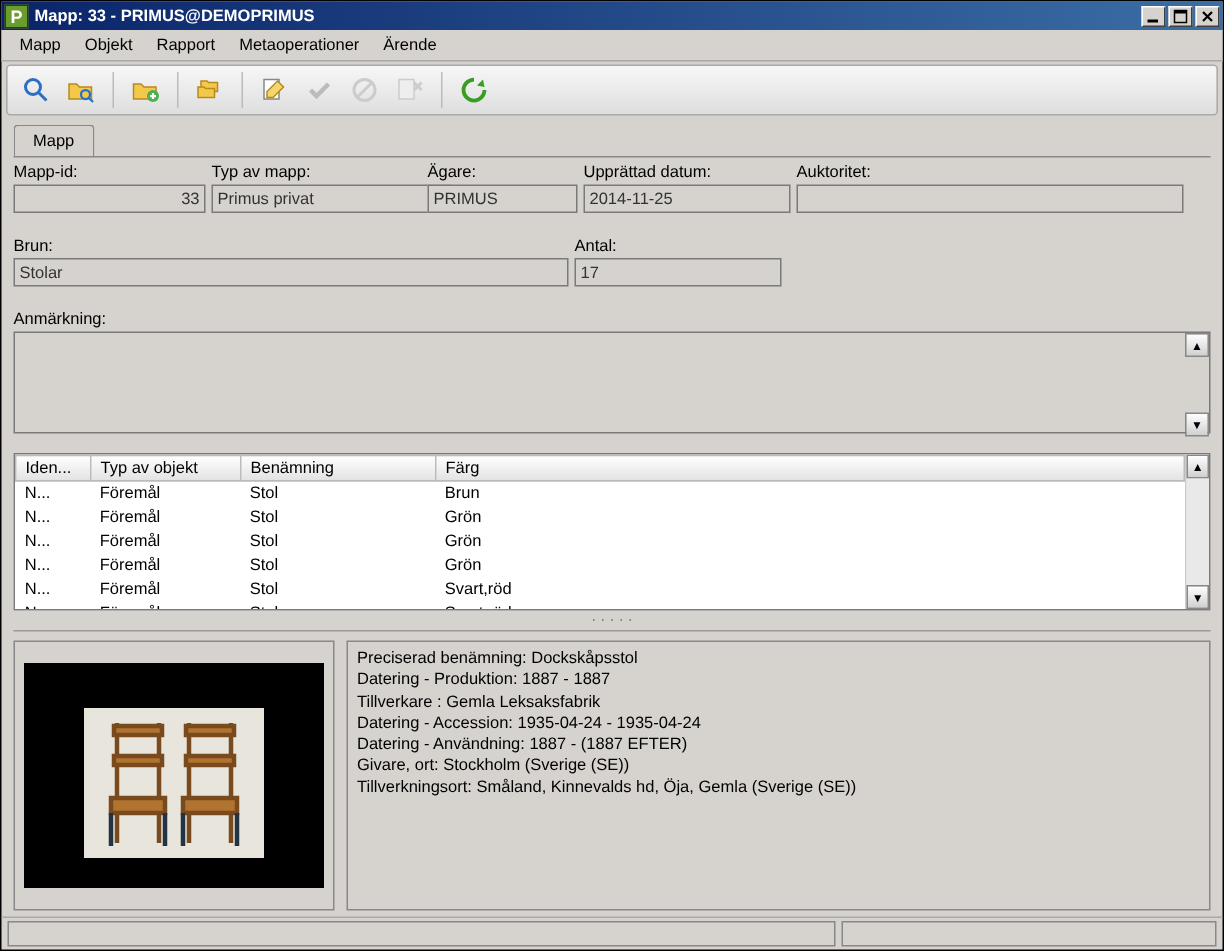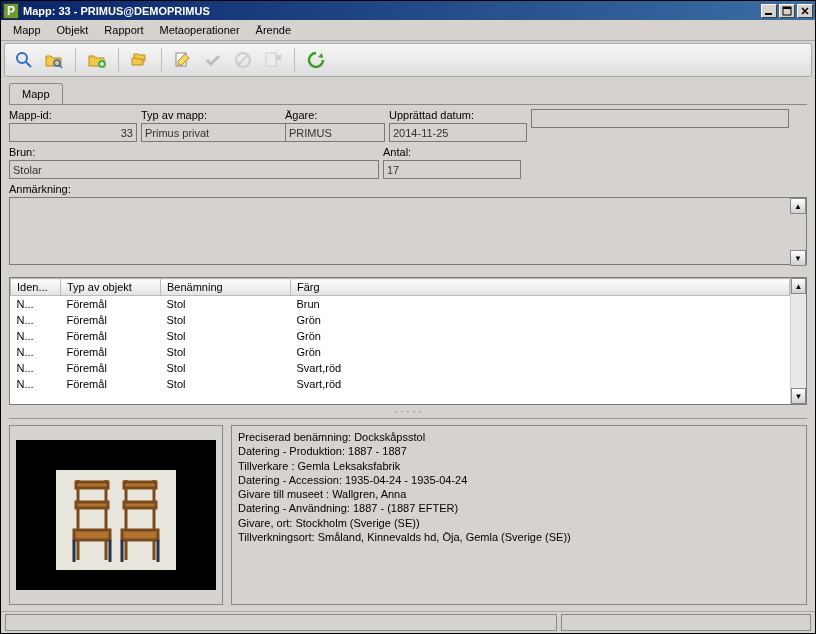--- a/index.html
+++ b/index.html
@@ -112,21 +112,21 @@
     border: 1px solid #888;
     border-bottom: none;
     border-radius: 3px 3px 0 0;
     position: relative;
     top: 0;
     margin-right: 2px;
   }
   .form-area {
     display: flex;
     flex-direction: column;
-    gap: 0;
+    gap: 12px;
     padding-top: 4px;
   }
   .form-row {
     display: flex;
     gap: 4px;
     margin-bottom: 4px;
   }
   .form-group { display: flex; flex-direction: column; }
   .form-label { margin-bottom: 2px; }
   .field {
@@ -388,20 +388,21 @@
         </div>
         <div class="form-group" style="width:100px">
           <span class="form-label">Ägare:</span>
           <input class="field ro" value="PRIMUS" style="">
         </div>
         <div class="form-group" style="width:138px">
           <span class="form-label">Upprättad datum:</span>
           <input class="field ro" value="2014-11-25" style="">
         </div>
         <div class="form-group" style="width:258px">
+          <span class="form-label">Auktoritet:</span>
           <input class="field ro" value="" style="">
         </div>
       </div>
 
       <div class="form-row">
         <div class="form-group" style="width:370px">
           <span class="form-label">Brun:</span>
           <input class="field ro" value="Stolar" style="">
         </div>
         <div class="form-group" style="width:138px">
@@ -506,21 +507,20 @@
               <line x1="142" y1="100" x2="142" y2="122" stroke="#234"></line>
             </g>
           </svg>
         </div>
       </div>
       <div class="detail-text" id="detail-text">
           <div>Preciserad benämning: Dockskåpsstol</div>
           <div>Datering - Produktion: 1887 - 1887</div>
           <div>Tillverkare : Gemla Leksaksfabrik</div>
           <div>Datering - Accession: 1935-04-24 - 1935-04-24</div>
-          <div>Givare till museet : Wallgren, Anna</div>
           <div>Datering - Användning: 1887 -   (1887 EFTER)</div>
           <div>Givare, ort: Stockholm (Sverige (SE))</div>
           <div>Tillverkningsort: Småland, Kinnevalds hd, Öja, Gemla (Sverige (SE))</div>
         </div>
     </div>
 
   </div>
 
   <div class="statusbar">
     <div class="status-pane"></div>

